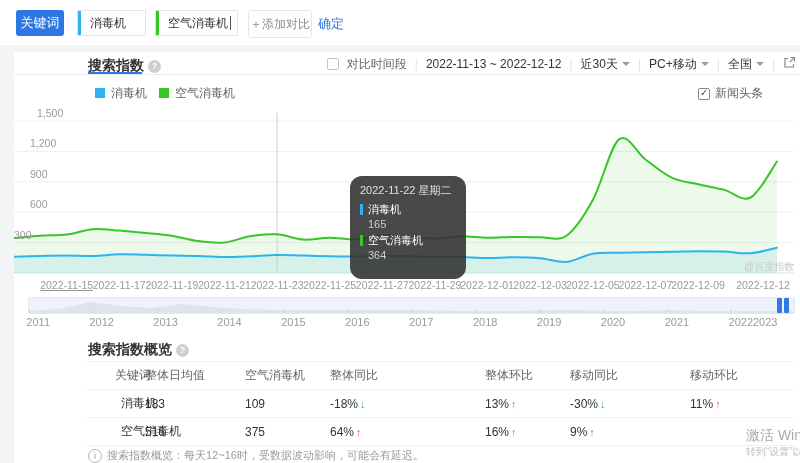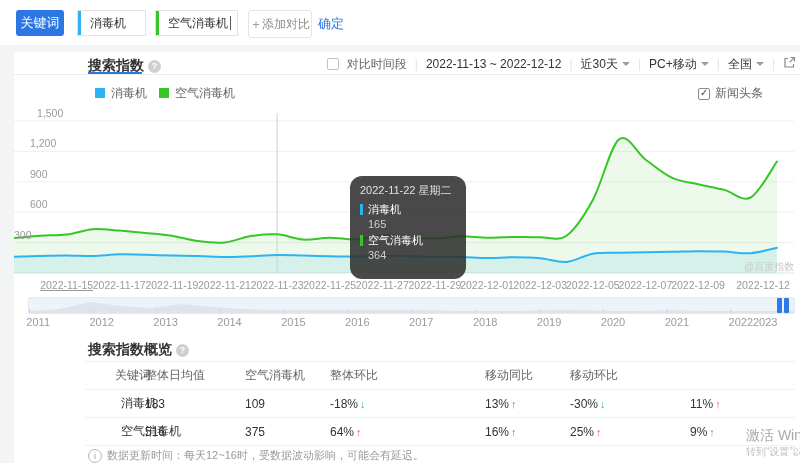--- a/index.html
+++ b/index.html
@@ -225,20 +225,21 @@
     </div>
 
   <div class="sec-title"><span>搜索指数概览</span>
     <span class="qicon">?</span></div>
 
   <div class="tbl">
     <div class="tr th">
       <div class="td k">关键词</div>
       <div class="td">整体日均值</div>
       <div class="td">空气消毒机</div>
+      <div class="td">整体同比</div>
       <div class="td">整体环比</div>
       <div class="td">移动同比</div>
       <div class="td">移动环比</div>
     </div>
     <div class="tr">
       <div class="td k">
           <span class="sq" style="background-color: rgb(46, 179, 242);"></span>
           <span>消毒机</span>
         </div>
       <div class="td">183</div>
@@ -250,26 +251,25 @@
     </div>
     <div class="tr">
       <div class="td k">
           <span class="sq" style="background-color: rgb(54, 198, 38);"></span>
           <span>空气消毒机</span>
         </div>
       <div class="td">516</div>
       <div class="td">375</div>
       <div class="td"><span>64%</span><span class="ar up">↑</span></div>
       <div class="td"><span>16%</span><span class="ar up">↑</span></div>
-      <div class="td"><span>25%</span><span class="ar up">↑</span></div>
       <div class="td"><span>9%</span><span class="ar up">↑</span></div>
     </div>
   </div>
 
   <div class="note">
     <span class="iicon">i</span>
-    <span>数据更新时间：每天12~16时，受数据波动影响，可能会有延迟。</span>
+    <span>搜索指数概览：每天12~16时，受数据波动影响，可能会有延迟。</span>
   </div>
 
   <div class="winmark">激活 Windows</div>
   <div class="winmark2">转到“设置”以激活 Windows。</div>
 
 </div>
 
 </body></html>

